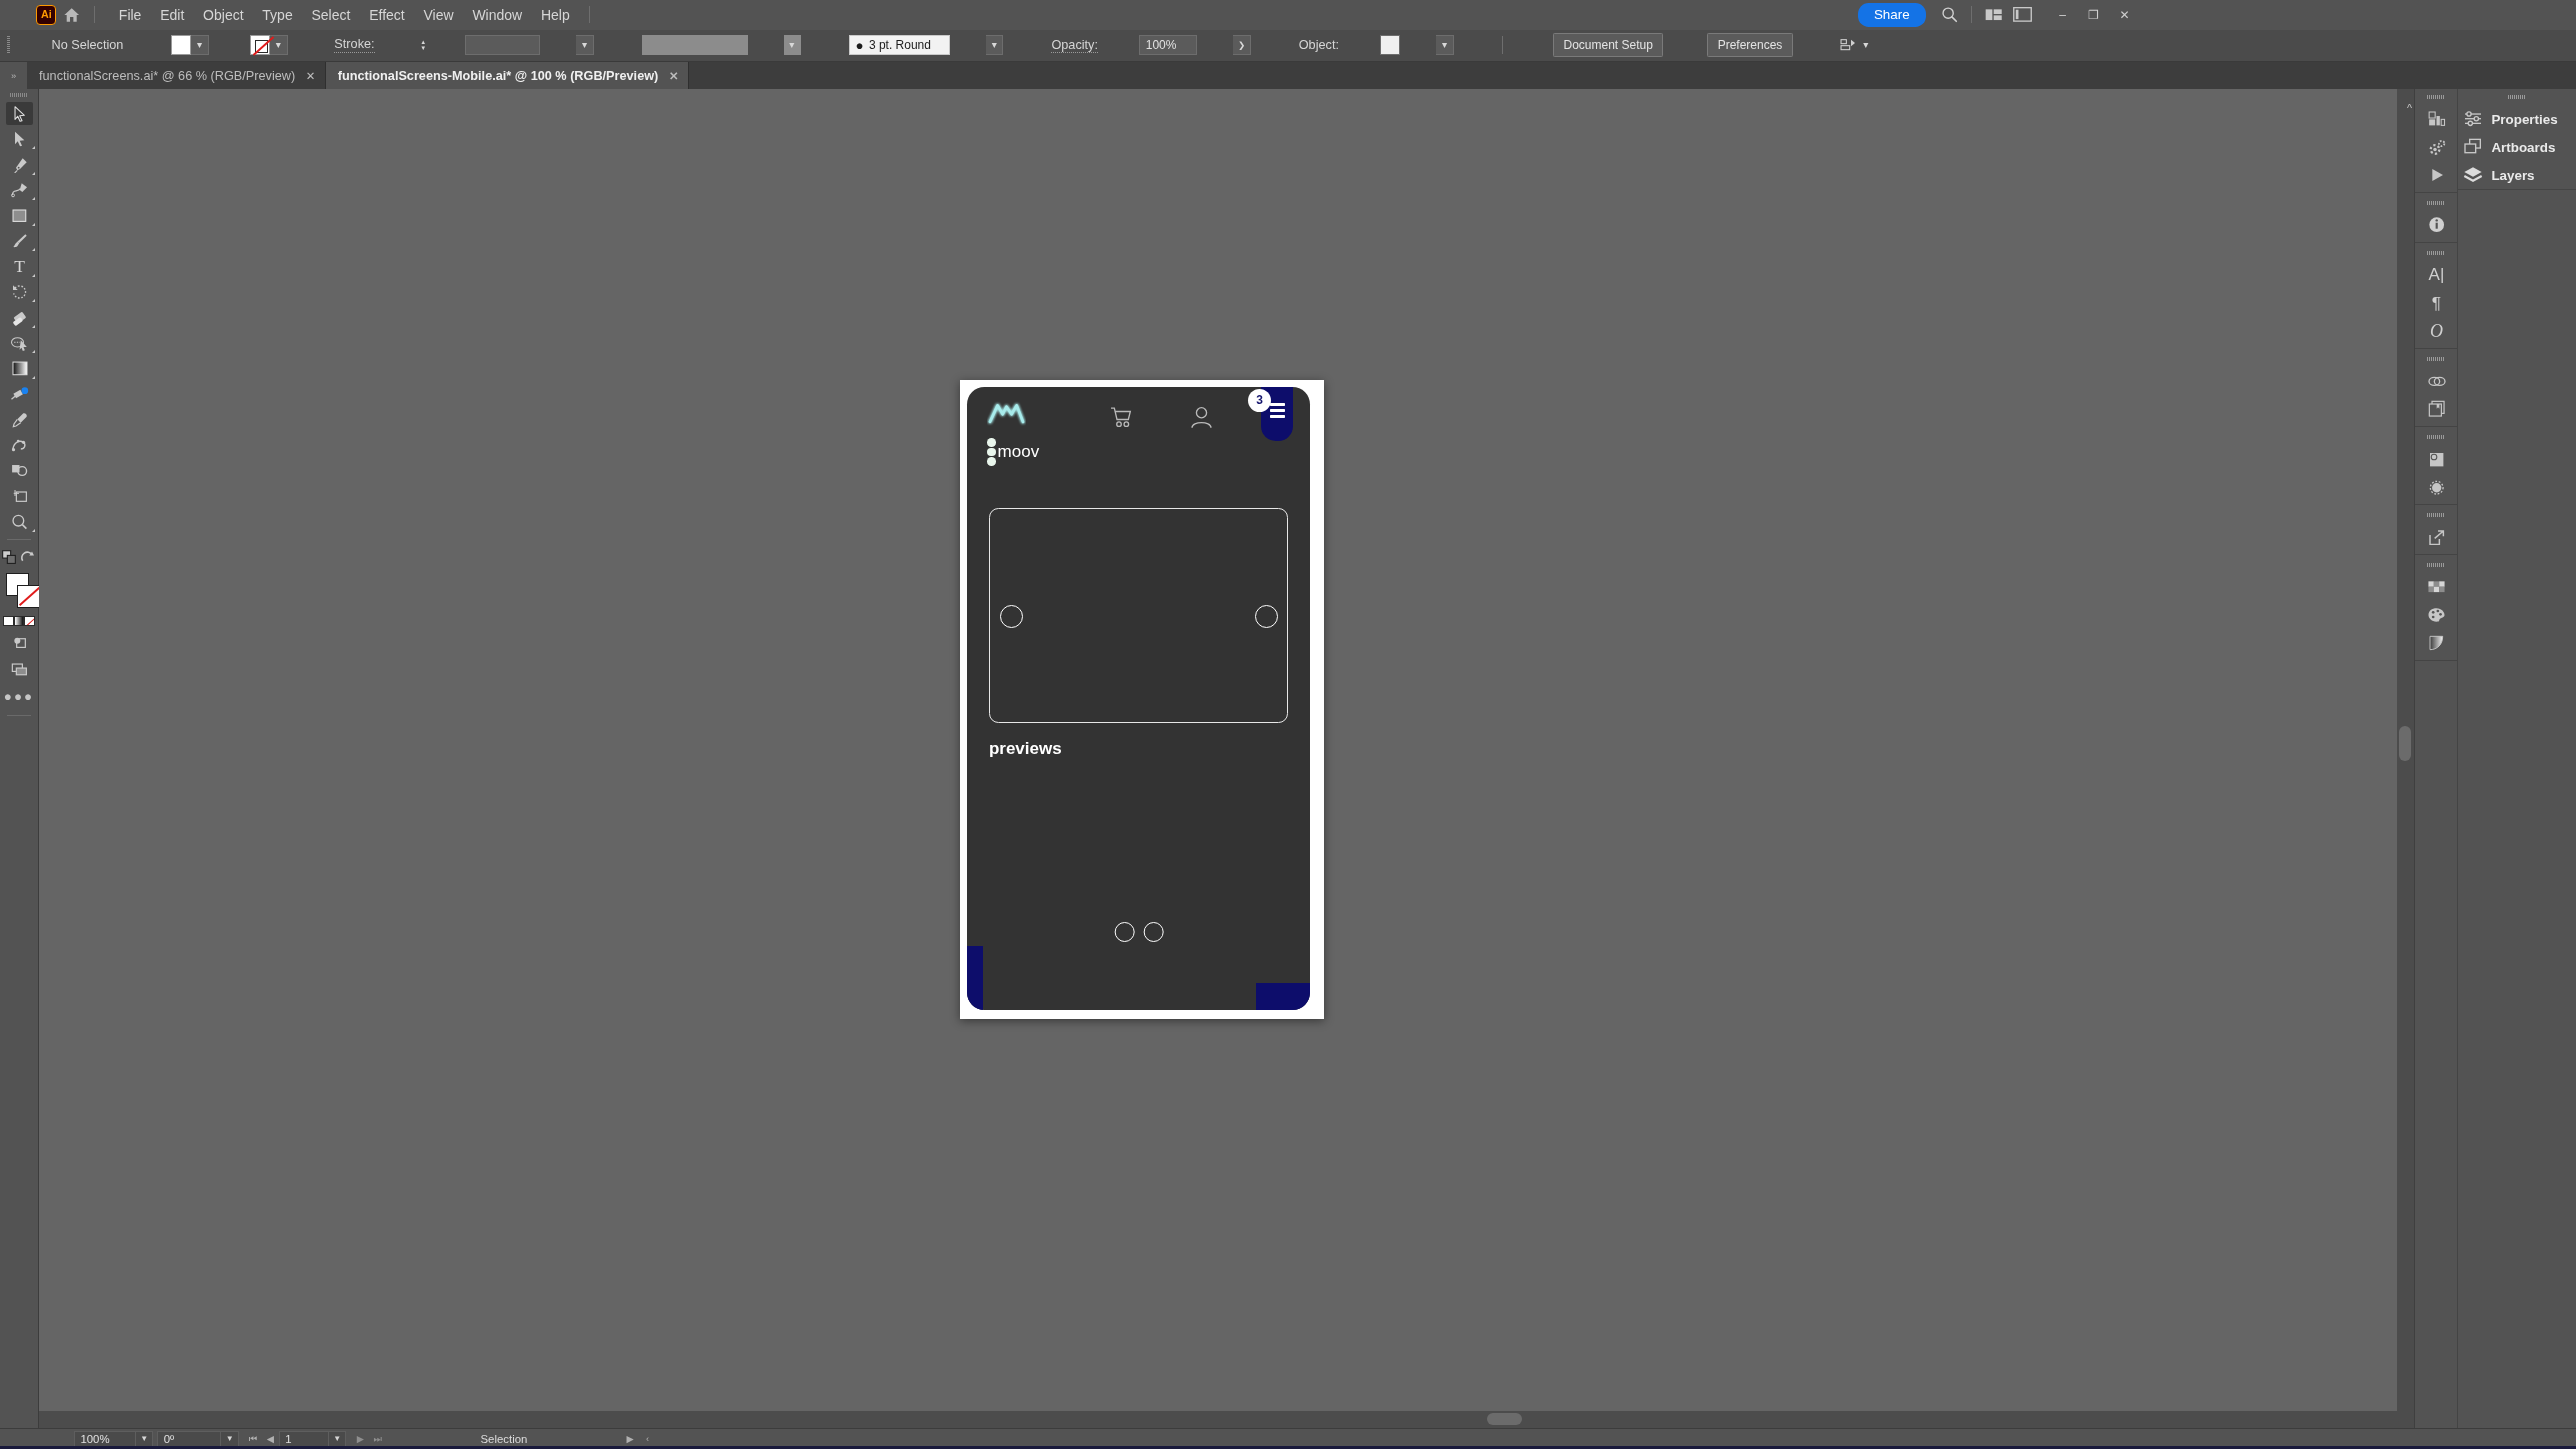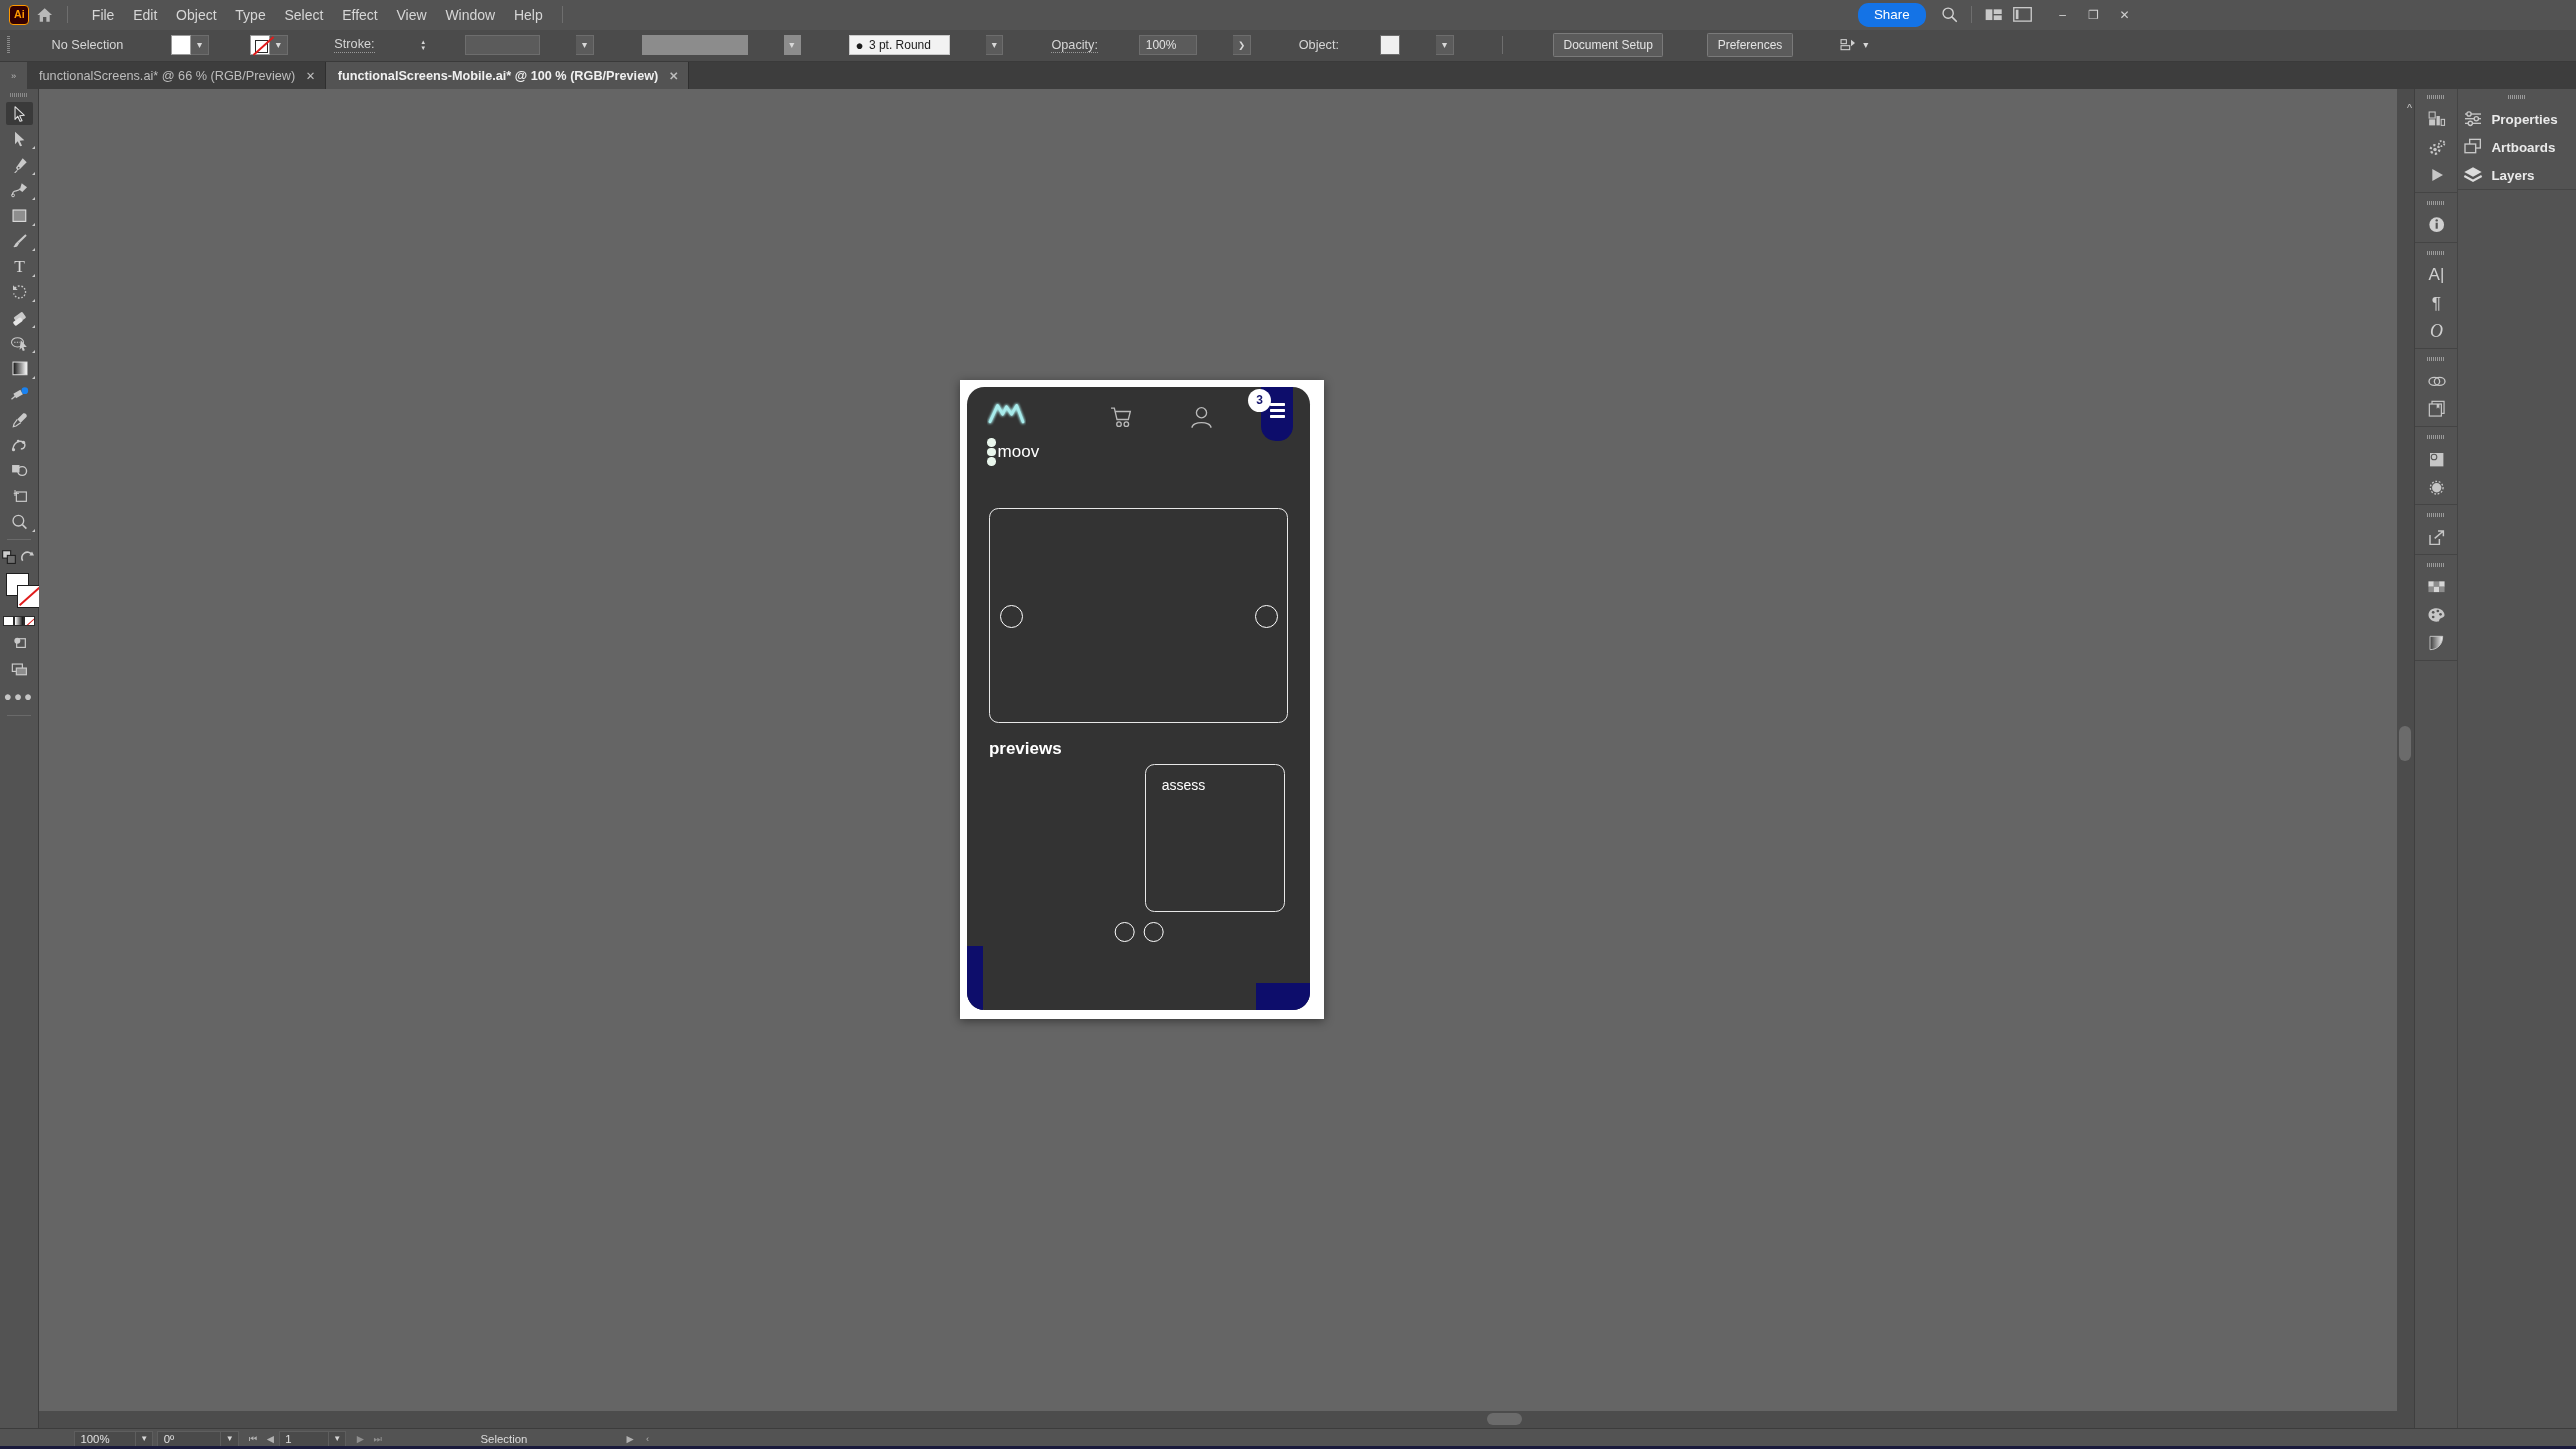--- a/index.html
+++ b/index.html
@@ -8,21 +8,21 @@
     background: #535353;
     font-family: "Liberation Sans", sans-serif;
     overflow: hidden;
     -webkit-font-smoothing: antialiased;
   }
   .app { position: relative; width: 2576px; height: 1449px; }
 
   
   .menubar {
     position: absolute; left: 0; top: 0; width: 2140px; height: 29.5px;
-    background: #535353; display: flex; align-items: center;
+    background: #535353; display: flex; align-items: center; padding-left: 27px;
   }
   .ai-logo {
     width: 20px; height: 20px; margin-left: 9.4px; border-radius: 4px;
     background: #330000; border: 0.7px solid #ff9a00;
     display: flex; align-items: center; justify-content: center;
     color: #ff9a00; font-size: 10.7px; font-weight: bold; line-height: 1;
   }
   .home-btn { width: 31px; height: 29.5px; display:flex; align-items:center; justify-content:center; }
   .vsep { width: 0.7px; height: 17.4px; background: #6e6e6e; margin: 0 6.7px; }
   .menu-items { display: flex; margin-left: 8px; }
@@ -562,23 +562,20 @@
           </div>
         </div>
 
         <div class="hero-card">
           <div class="ring" style="left:9.4px; top:96px"></div>
           <div class="ring" style="right:9.4px; top:96px"></div>
         </div>
 
         <div class="section-title">previews</div>
 
-        <div class="prev-card" style="left:178px">
-          <div class="lbl">assess</div>
-        </div>
 
         <div class="dot-nav">
           <span></span>
           <span></span>
         </div>
 
       </div>
     </div>
 
     <div class="vscroll">

